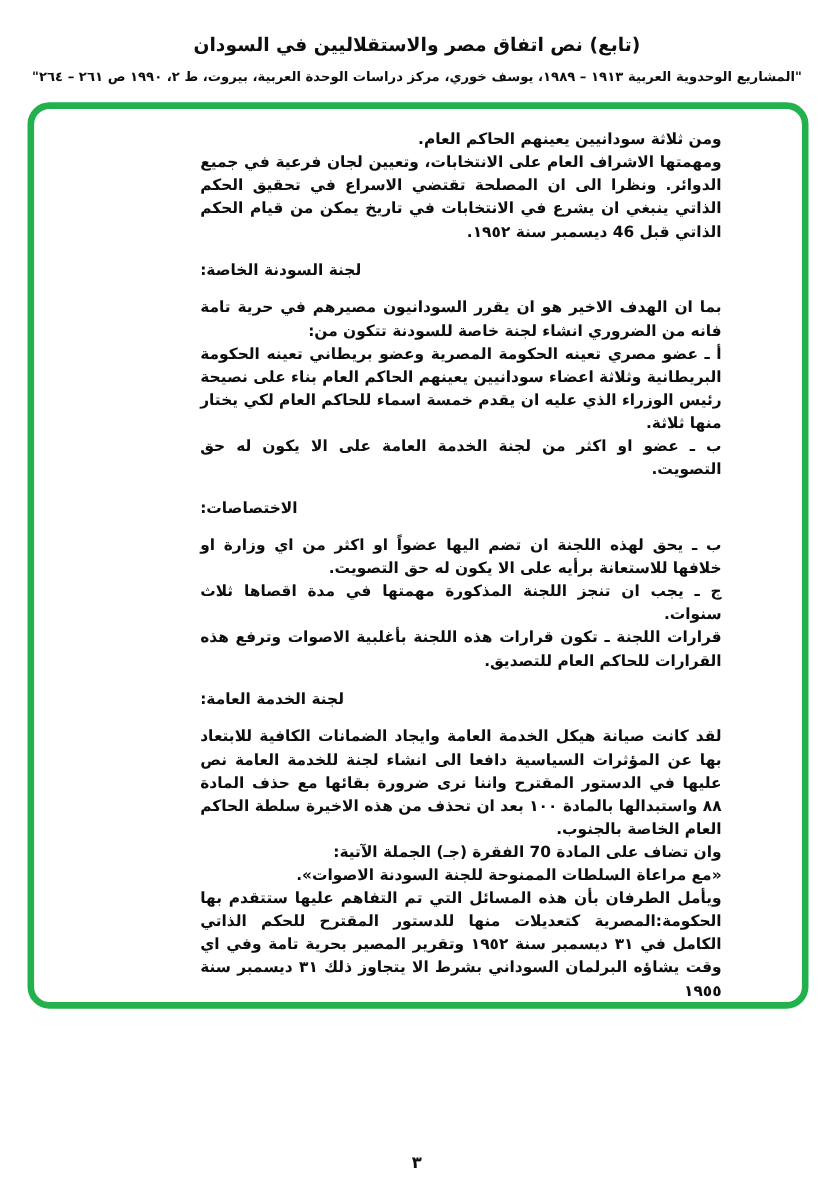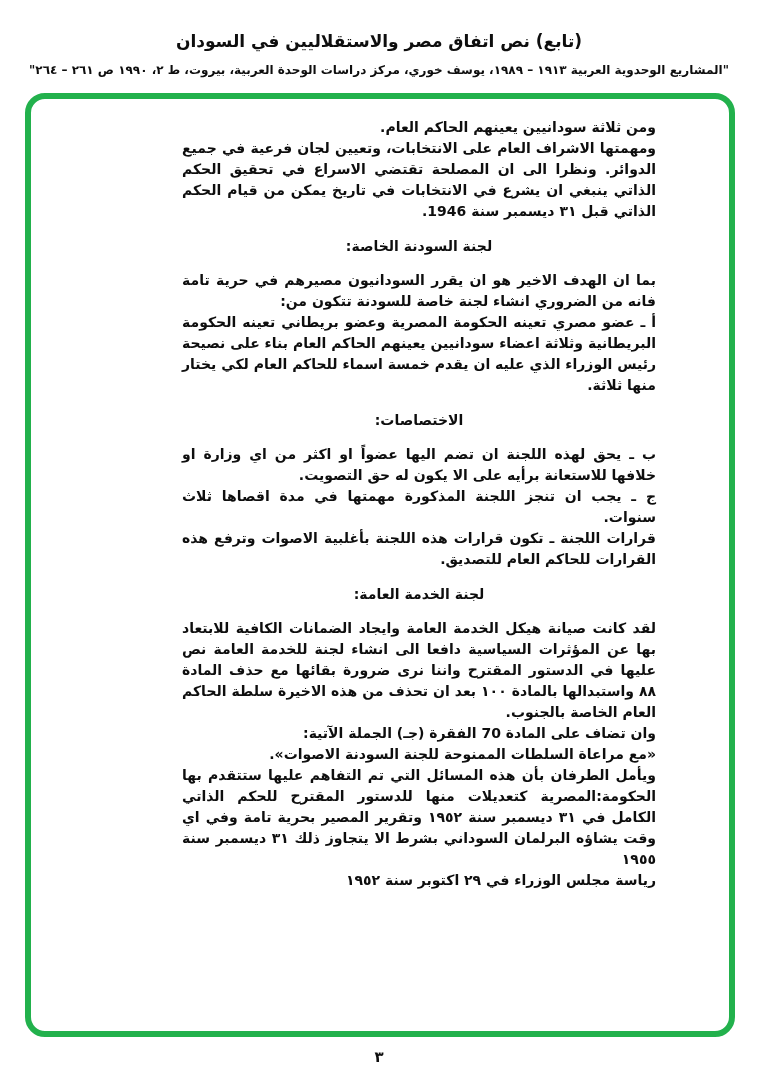--- a/index.html
+++ b/index.html
@@ -34,21 +34,21 @@
     font-weight: 700;
     line-height: 15px;
     margin: 11px 0 0 0;
     white-space: nowrap;
   }
   .frame {
     position: absolute;
     left: 25px;
     top: 93px;
     width: 710px;
-    height: 944px;
+    height: 824px;
     box-sizing: border-box;
     border: 6px solid #22b14c;
     border-radius: 20px;
     overflow: hidden;
     background: #ffffff;
     padding-left: 32px;
   }
   .doc-body {
     position: absolute;
     top: 18px;
@@ -62,21 +62,21 @@
   }
   .doc-body p {
     margin: 0;
     padding: 0;
   }
   .doc-body h3 {
     font-size: 14px;
     font-weight: 700;
     margin: 14px 0 13px 0;
     padding: 0;
-    text-align: center;
+    text-align: left;
   }
   .doc-body p.align-center {
     padding-left: 40px;
   }
   .page-number {
     position: absolute;
     top: 1048px;
     left: 0;
     right: 0;
     text-align: center;
@@ -88,24 +88,25 @@
 <body>
 
 <div class="header">
   <div class="doc-title">(تابع) نص اتفاق مصر والاستقلاليين في السودان</div>
   <div class="doc-source">"المشاريع الوحدوية العربية ١٩١٣ – ١٩٨٩، يوسف خوري، مركز دراسات الوحدة العربية، بيروت، ط ٢، ١٩٩٠ ص ٢٦١ – ٢٦٤"</div>
 </div>
 
 <div class="frame">
   <div class="doc-body">
       <p>ومن ثلاثة سودانيين يعينهم الحاكم العام.</p>
-      <p>ومهمتها الاشراف العام على الانتخابات، وتعيين لجان فرعية في جميع الدوائر. ونظرا الى ان المصلحة تقتضي الاسراع في تحقيق الحكم الذاتي ينبغي ان يشرع في الانتخابات في تاريخ يمكن من قيام الحكم الذاتي قبل ٣١ ديسمبر سنة 1946.</p>
+      <p>ومهمتها الاشراف العام على الانتخابات، وتعيين لجان فرعية في جميع الدوائر. ونظرا الى ان المصلحة تقتضي الاسراع في تحقيق الحكم الذاتي ينبغي ان يشرع في الانتخابات في تاريخ يمكن من قيام الحكم الذاتي قبل 46 ديسمبر سنة ١٩٥٢.</p>
       <h3>لجنة السودنة الخاصة:</h3>
       <p>بما ان الهدف الاخير هو ان يقرر السودانيون مصيرهم في حرية تامة فانه من الضروري انشاء لجنة خاصة للسودنة تتكون من:</p>
       <p>أ ـ عضو مصري تعينه الحكومة المصرية وعضو بريطاني تعينه الحكومة البريطانية وثلاثة اعضاء سودانيين يعينهم الحاكم العام بناء على نصيحة رئيس الوزراء الذي عليه ان يقدم خمسة اسماء للحاكم العام لكي يختار منها ثلاثة.</p>
+      <p>ب ـ عضو او اكثر من لجنة الخدمة العامة على الا يكون له حق التصويت.</p>
       <h3>الاختصاصات:</h3>
       <p>ب ـ يحق لهذه اللجنة ان تضم اليها عضواً او اكثر من اي وزارة او خلافها للاستعانة برأيه على الا يكون له حق التصويت.</p>
       <p>ج ـ يجب ان تنجز اللجنة المذكورة مهمتها في مدة اقصاها ثلاث سنوات.</p>
       <p>قرارات اللجنة ـ تكون قرارات هذه اللجنة بأغلبية الاصوات وترفع هذه القرارات للحاكم العام للتصديق.</p>
       <h3>لجنة الخدمة العامة:</h3>
       <p>لقد كانت صيانة هيكل الخدمة العامة وايجاد الضمانات الكافية للابتعاد بها عن المؤثرات السياسية دافعا الى انشاء لجنة للخدمة العامة نص عليها في الدستور المقترح واننا نرى ضرورة بقائها مع حذف المادة ٨٨ واستبدالها بالمادة ١٠٠ بعد ان تحذف من هذه الاخيرة سلطة الحاكم العام الخاصة بالجنوب.</p>
       <p>وان تضاف على المادة 70 الفقرة (جـ) الجملة الآتية:</p>
       <p>«مع مراعاة السلطات الممنوحة للجنة السودنة الاصوات».</p>
       <p>ويأمل الطرفان بأن هذه المسائل التي تم التفاهم عليها ستتقدم بها الحكومة:المصرية كتعديلات منها للدستور المقترح للحكم الذاتي الكامل في ٣١ ديسمبر سنة ١٩٥٢ وتقرير المصير بحرية تامة وفي اي وقت يشاؤه البرلمان السوداني بشرط الا يتجاوز ذلك ٣١ ديسمبر سنة ١٩٥٥</p>
       <p class="align-center">رياسة مجلس الوزراء في ٢٩ اكتوبر سنة ١٩٥٢</p>

